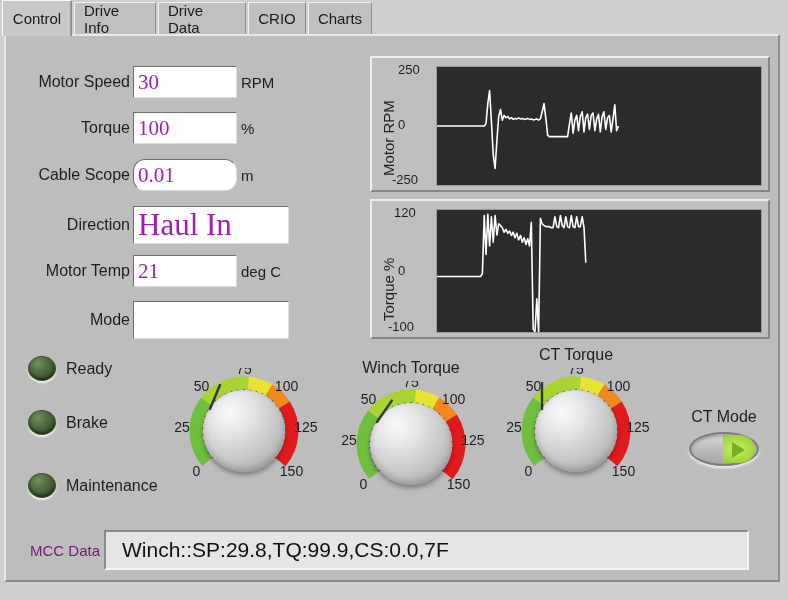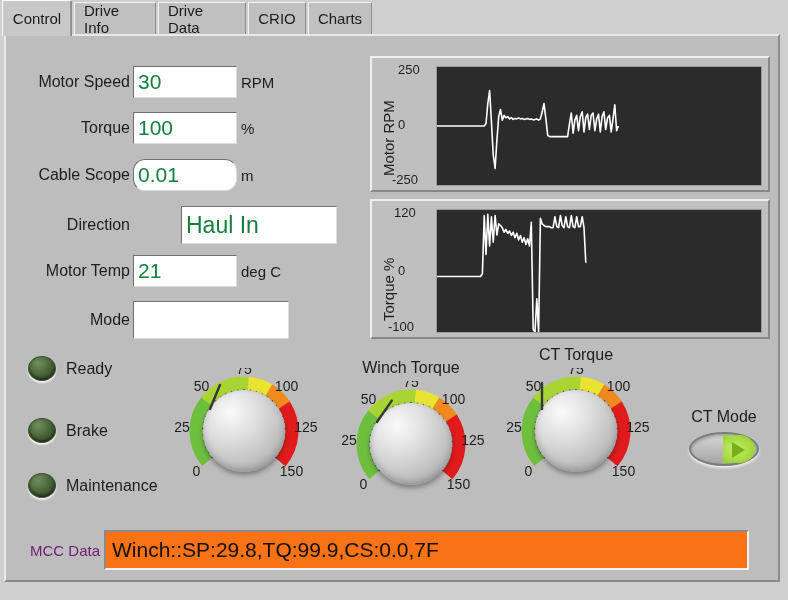--- a/index.html
+++ b/index.html
@@ -53,22 +53,22 @@
   }
   .finput{
     background:#ffffff;
     border-top:1px solid #6f6f6f;
     border-left:1px solid #6f6f6f;
     border-right:1px solid #dcdcdc;
     border-bottom:1px solid #dcdcdc;
     box-sizing:border-box;
     display:flex;align-items:center;
     padding-left:4px;
-    font-size:21px;color:#15803d;
-    overflow:hidden;white-space:nowrap;
+    font-size:21px;color:#a21caf;
+    overflow:hidden;white-space:nowrap;font-family:Liberation Serif, serif;
   }
   .funit{font-size:15px;color:#1d1d1d;padding-left:4px;white-space:nowrap;text-align:right;}
 
   
   .chartbox{
     position:absolute;
     background:#bfbfbf;
     border-top:2px solid #efefef;
     border-left:2px solid #efefef;
     border-right:2px solid #878787;
@@ -133,27 +133,27 @@
   .switchtri{
     position:absolute;right:12px;top:8px;width:0;height:0;
     border-top:8px solid transparent;border-bottom:8px solid transparent;
     border-left:13px solid #76b01f;
   }
 
   
   .mccrow{position:absolute;display:flex;align-items:center;}
   .mcclabel{font-size:15px;color:#701a75;padding-right:4px;white-space:nowrap;}
   .mccfield{
-    background:#f97316;
+    background:#e5e5e5;
     border-top:2px solid #8a8a8a;
     border-left:2px solid #8a8a8a;
     border-right:2px solid #f3f3f3;
     border-bottom:2px solid #f3f3f3;
     box-sizing:border-box;
-    display:flex;align-items:center;padding-left:6px;
+    display:flex;align-items:center;padding-left:16px;
     font-size:21px;color:#111;white-space:nowrap;overflow:hidden;
   }
 </style>
 </head>
 <body>
 
 <div id="app">
 
   <div class="tabstrip">
     <div class="tab active" style="left:2px;width:70px;">
@@ -188,21 +188,21 @@
     </div>
 
     <div class="fieldrow" style="left:26px;top:123px;">
       <div class="flabel" style="width:98px;">Cable Scope</div>
       <div class="finput" style="width:104px;height:32px;border-radius:12px;">0.01</div>
       <div class="funit">m</div>
     </div>
 
     <div class="fieldrow" style="left:26px;top:170px;">
       <div class="flabel" style="width:98px;">Direction</div>
-      <div class="finput" style="width:156px;height:38px;font-size:23px;margin-left:48px;">Haul In</div>
+      <div class="finput" style="width:156px;height:38px;font-size:31px;">Haul In</div>
     </div>
 
     <div class="fieldrow" style="left:26px;top:219px;">
       <div class="flabel" style="width:98px;">Motor Temp</div>
       <div class="finput" style="width:104px;height:32px;">21</div>
       <div class="funit">deg C</div>
     </div>
 
     <div class="fieldrow" style="left:26px;top:265px;">
       <div class="flabel" style="width:98px;">Mode</div>
@@ -230,21 +230,21 @@
         <svg id="svg-chart-1" width="324" height="122" viewBox="0 0 324 122" preserveAspectRatio="none">
             <path d="M0.0,66.5 L7.3,66.5 L14.5,66.5 L21.8,66.5 L29.0,66.5 L36.3,66.5 L43.5,66.5 L45.4,63.8 L47.2,5.5 L49.0,44.4 L50.8,4.4 L52.6,36.0 L54.4,6.7 L56.2,32.2 L58.1,5.5 L59.9,25.0 L61.7,13.9 L63.5,15.5 L65.3,17.7 L67.1,22.2 L68.9,19.4 L70.8,23.3 L72.6,21.1 L74.4,25.5 L76.2,22.2 L78.0,27.7 L79.8,23.3 L81.6,29.9 L83.5,25.5 L85.3,32.2 L87.1,27.7 L88.9,34.4 L90.7,28.8 L92.5,36.0 L94.3,12.2 L96.2,119.2 L98.0,122.0 L99.8,88.7 L101.6,122.0 L103.4,8.3 L105.2,13.9 L107.0,15.5 L108.9,16.6 L110.7,16.6 L112.5,16.6 L114.3,17.7 L116.1,17.7 L117.9,6.7 L119.8,16.6 L121.6,17.7 L123.4,5.5 L125.2,15.5 L127.0,17.7 L128.8,6.7 L130.6,16.6 L132.5,17.7 L134.3,5.5 L136.1,16.6 L137.9,17.7 L139.7,6.7 L141.5,16.6 L143.3,16.6 L145.2,6.7 L147.0,17.7 L148.8,52.7" fill="none" stroke="#ffffff" stroke-width="1.6" stroke-linejoin="round"></path>
           </svg>
       </div>
     </div>
 
     <div class="ledrow" style="left:22px;top:320px;">
       <div class="led"></div>
       <div class="ledlabel">Ready</div>
     </div>
-    <div class="ledrow" style="left:22px;top:382px;">
+    <div class="ledrow" style="left:22px;top:374px;">
       <div class="led"></div>
       <div class="ledlabel">Brake</div>
     </div>
     <div class="ledrow" style="left:22px;top:437px;">
       <div class="led"></div>
       <div class="ledlabel">Maintenance</div>
     </div>
 
     <div class="knobwrap" style="left:163px;top:310px;">
       <div class="knobgauge" id="gauge-0">

